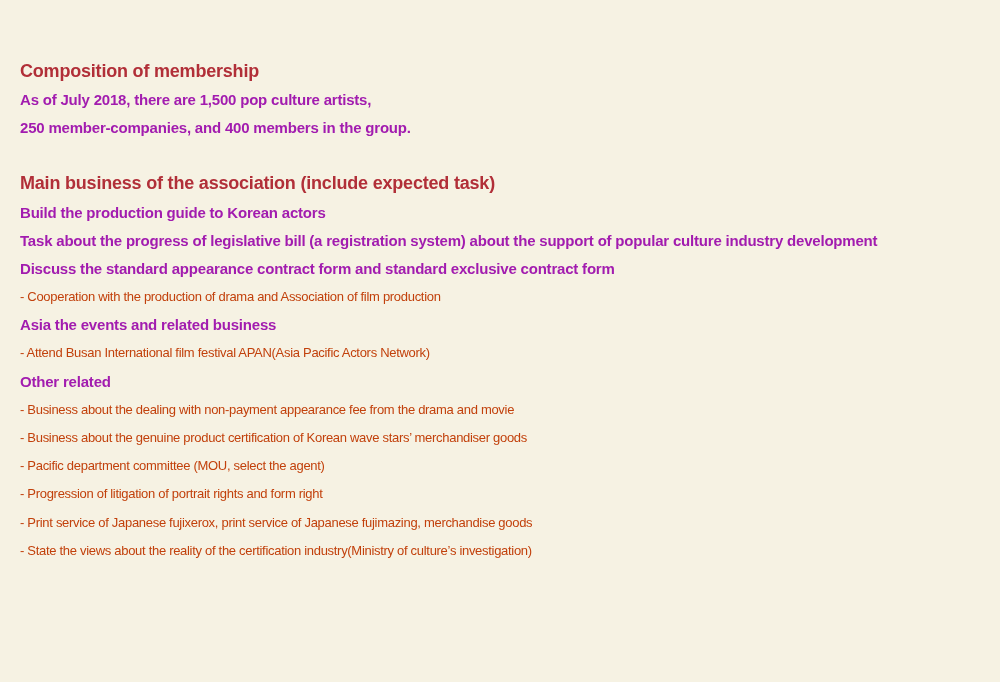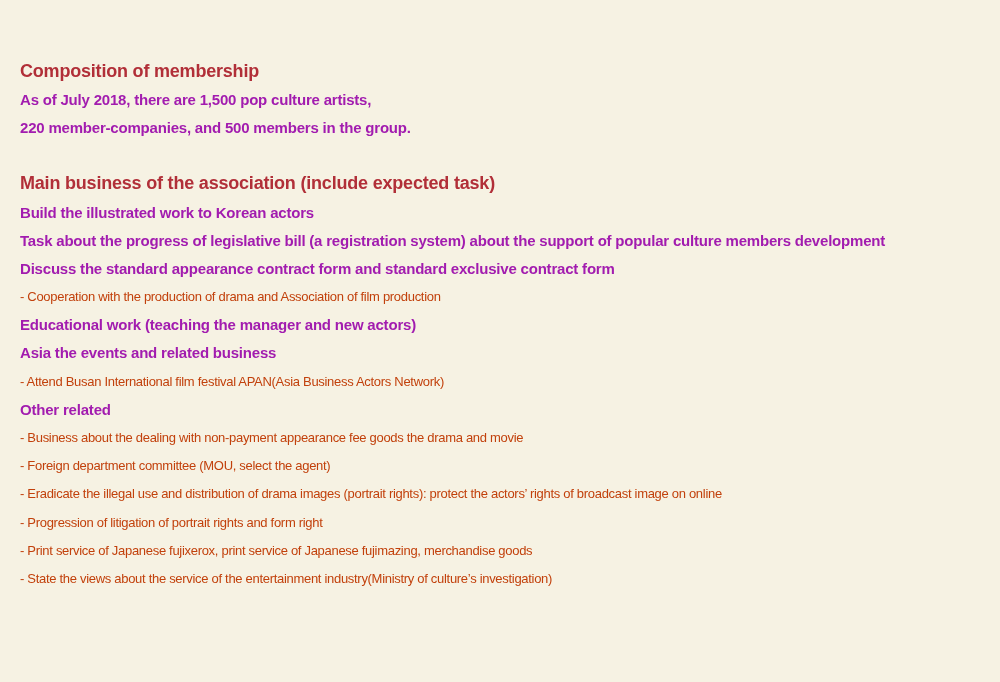--- a/index.html
+++ b/index.html
@@ -46,34 +46,33 @@
   }
 </style>
 </head>
 <body>
 
 <div class="page">
   <div class="content">
 
     <div class="line heading">Composition of membership</div>
     <div class="line primary">As of July 2018, there are 1,500 pop culture artists,</div>
-    <div class="line primary">220 member-companies, and 500 members in the group.</div>
+    <div class="line primary">250 member-companies, and 400 members in the group.</div>
 
     <div class="spacer"></div>
 
     <div class="line heading">Main business of the association (include expected task)</div>
-    <div class="line primary">Build the illustrated work to Korean actors</div>
-    <div class="line primary">Task about the progress of legislative bill (a registration system) about the support of popular culture members development</div>
+    <div class="line primary">Build the production guide to Korean actors</div>
+    <div class="line primary">Task about the progress of legislative bill (a registration system) about the support of popular culture industry development</div>
     <div class="line primary">Discuss the standard appearance contract form and standard exclusive contract form</div>
     <div class="line sub">- Cooperation with the production of drama and Association of film production</div>
-    <div class="line primary">Educational work (teaching the manager and new actors)</div>
     <div class="line primary">Asia the events and related business</div>
-    <div class="line sub">- Attend Busan International film festival APAN(Asia Business Actors Network)</div>
+    <div class="line sub">- Attend Busan International film festival APAN(Asia Pacific Actors Network)</div>
     <div class="line primary">Other related</div>
-    <div class="line sub">- Business about the dealing with non-payment appearance fee goods the drama and movie</div>
-    <div class="line sub">- Foreign department committee (MOU, select the agent)</div>
-    <div class="line sub">- Eradicate the illegal use and distribution of drama images (portrait rights): protect the actors’ rights of broadcast image on online</div>
+    <div class="line sub">- Business about the dealing with non-payment appearance fee from the drama and movie</div>
+    <div class="line sub">- Business about the genuine product certification of Korean wave stars’ merchandiser goods</div>
+    <div class="line sub">- Pacific department committee (MOU, select the agent)</div>
     <div class="line sub">- Progression of litigation of portrait rights and form right</div>
     <div class="line sub">- Print service of Japanese fujixerox, print service of Japanese fujimazing, merchandise goods</div>
-    <div class="line sub">- State the views about the service of the entertainment industry(Ministry of culture’s investigation)</div>
+    <div class="line sub">- State the views about the reality of the certification industry(Ministry of culture’s investigation)</div>
 
   </div>
 </div>
 
 </body></html>

